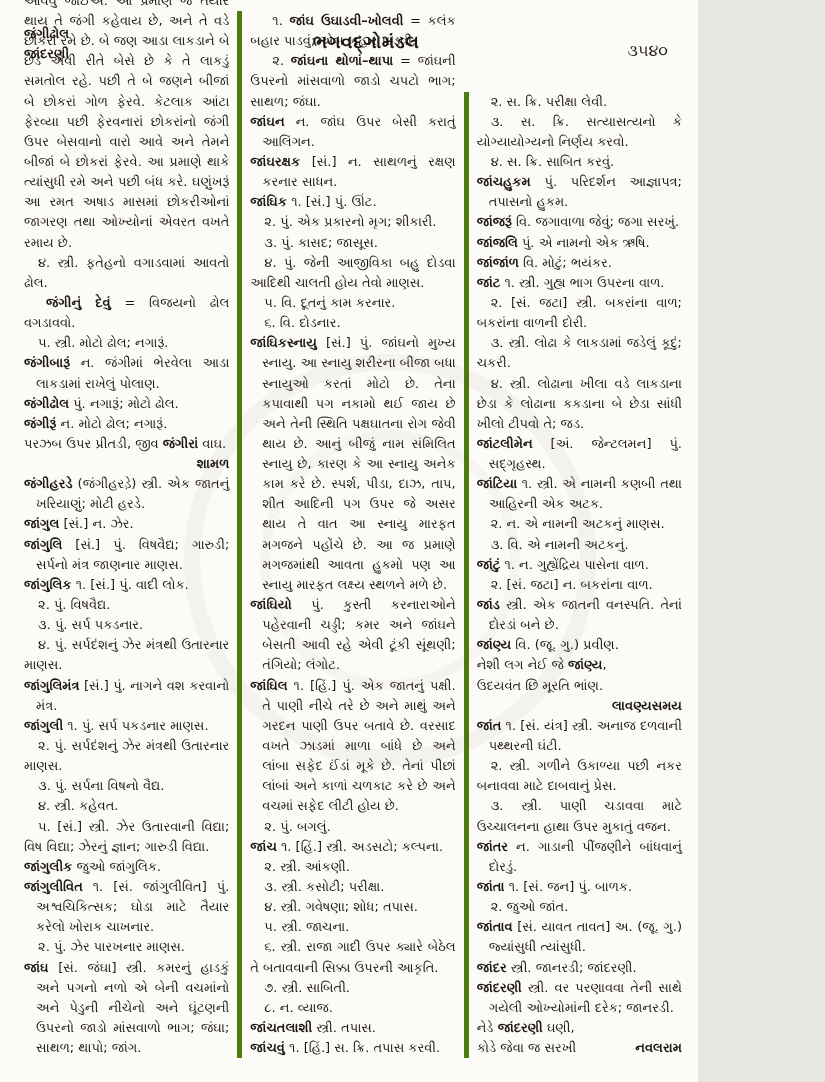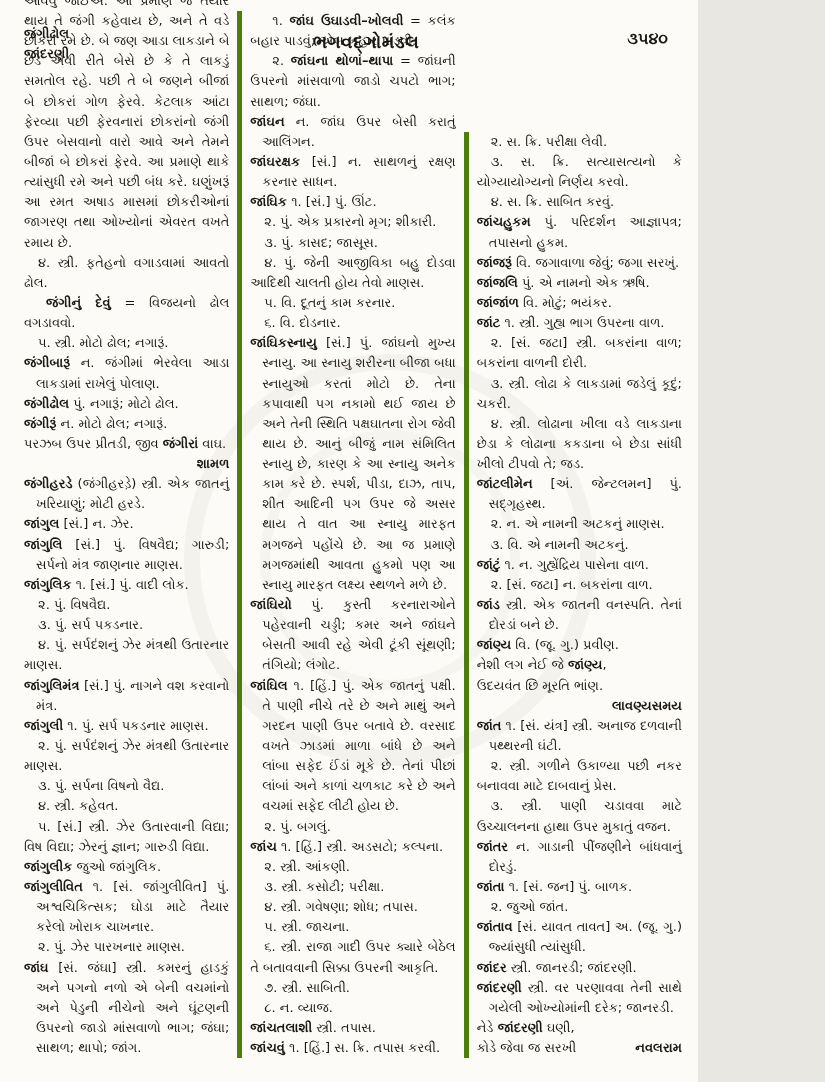--- a/index.html
+++ b/index.html
@@ -20,21 +20,21 @@
     content:"";position:absolute;left:50%;top:50%;width:240px;height:240px;
     transform:translate(-50%,-50%);border-radius:50%;
     border:10px solid rgba(110,100,80,0.045);
   }
   .header{
     display:flex;justify-content:space-between;align-items:flex-start;
     padding:24px 30px 4px 24px;
   }
   .guide{width:170px;font-weight:bold;font-size:13px;line-height:1.55;}
   .title{flex:1;text-align:center;font-weight:bold;font-size:18px;margin-top:7px;letter-spacing:0.5px;}
-  .pageno{width:130px;text-align:right;font-weight:bold;font-size:16px;margin-top:5px;}
+  .pageno{width:130px;text-align:right;font-weight:normal;font-size:16px;margin-top:17px;}
   .cols{
     display:flex;align-items:flex-end;
     padding:4px 8px 0 16px;height:990px;box-sizing:border-box;
   }
   .col{
     flex:1;padding:0 8px;box-sizing:border-box;
     font-size:13px;line-height:1.55;text-align:justify;
     overflow:hidden;
   }
   .col + .col{border-left:5px solid #4d7c0f;}
@@ -124,20 +124,21 @@
         <p class="blk sense"><span>૪. સ. ક્રિ. સાબિત કરવું.</span></p>
         <p class="blk entry"><span class="bold">જાંચહુકમ</span><span> પું. પરિદર્શન આજ્ઞાપત્ર; તપાસનો હુકમ.</span></p>
         <p class="blk entry"><span class="bold">જાંજરૂં</span><span> વિ. જગાવાળા જેવું; જગા સરખું.</span></p>
         <p class="blk entry"><span class="bold">જાંજલિ</span><span> પું. એ નામનો એક ઋષિ.</span></p>
         <p class="blk entry"><span class="bold">જાંજાંળ</span><span> વિ. મોટું; ભયંકર.</span></p>
         <p class="blk entry"><span class="bold">જાંટ</span><span> ૧. સ્ત્રી. ગુહ્ય ભાગ ઉપરના વાળ.</span></p>
         <p class="blk sense"><span>૨. [સં. જટા] સ્ત્રી. બકરાંના વાળ; બકરાંના વાળની દોરી.</span></p>
         <p class="blk sense"><span>૩. સ્ત્રી. લોઢા કે લાકડામાં જડેલું કૂદું; ચકરી.</span></p>
         <p class="blk sense"><span>૪. સ્ત્રી. લોઢાના ખીલા વડે લાકડાના છેડા કે લોઢાના કકડાના બે છેડા સાંધી ખીલો ટીપવો તે; જડ.</span></p>
         <p class="blk entry"><span class="bold">જાંટલીમેન</span><span> [અં. જેન્ટલમન] પું. સદ્ગૃહસ્થ.</span></p>
+        <p class="blk entry"><span class="bold">જાંટિયા</span><span> ૧. સ્ત્રી. એ નામની કણબી તથા આહિરની એક અટક.</span></p>
         <p class="blk sense"><span>૨. ન. એ નામની અટકનું માણસ.</span></p>
         <p class="blk sense"><span>૩. વિ. એ નામની અટકનું.</span></p>
         <p class="blk entry"><span class="bold">જાંટું</span><span> ૧. ન. ગુહ્યેંદ્રિય પાસેના વાળ.</span></p>
         <p class="blk sense"><span>૨. [સં. જટા] ન. બકરાંના વાળ.</span></p>
         <p class="blk entry"><span class="bold">જાંડ</span><span> સ્ત્રી. એક જાતની વનસ્પતિ. તેનાં દોરડાં બને છે.</span></p>
         <p class="blk entry"><span class="bold">જાંણ્ય</span><span> વિ. (જૂ. ગુ.) પ્રવીણ.</span></p>
         <p class="blk quote"><span>નેશી લગ નેઈ જે </span><span class="bold">જાંણ્ય</span><span>,</span></p>
         <p class="blk quote"><span>ઉદયવંત છિ મૂરતિ ભાંણ.</span></p>
         <p class="blk attr"><span>લાવણ્યસમય</span></p>
         <p class="blk entry"><span class="bold">જાંત</span><span> ૧. [સં. યંત્ર] સ્ત્રી. અનાજ દળવાની પથ્થરની ઘંટી.</span></p>

